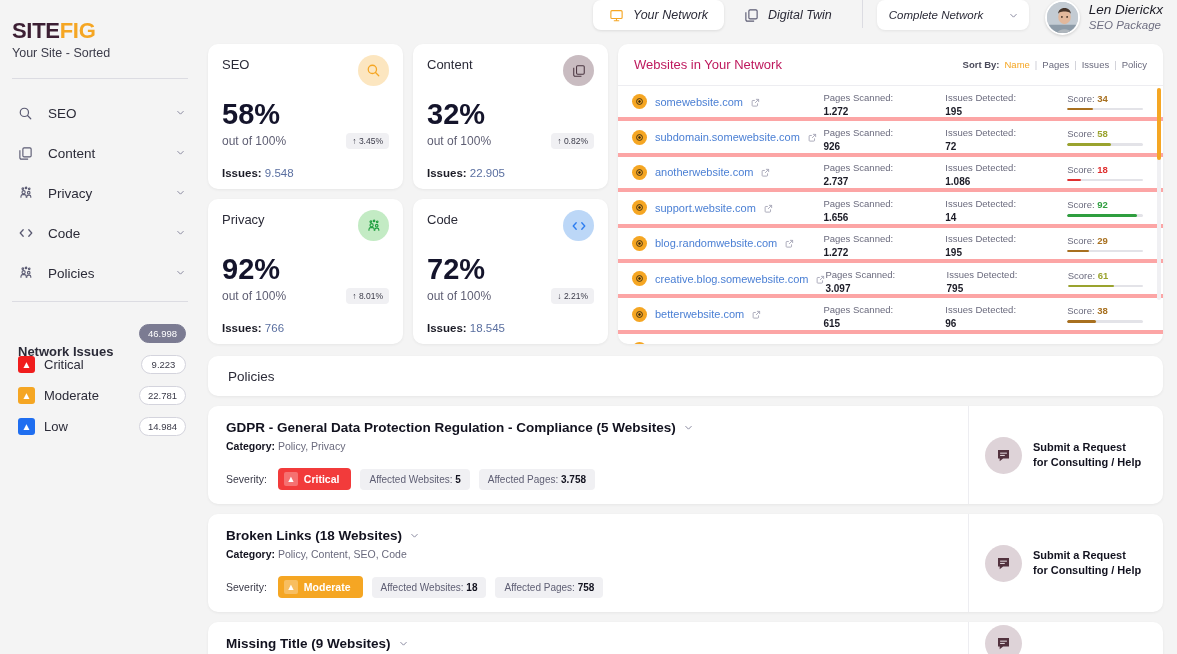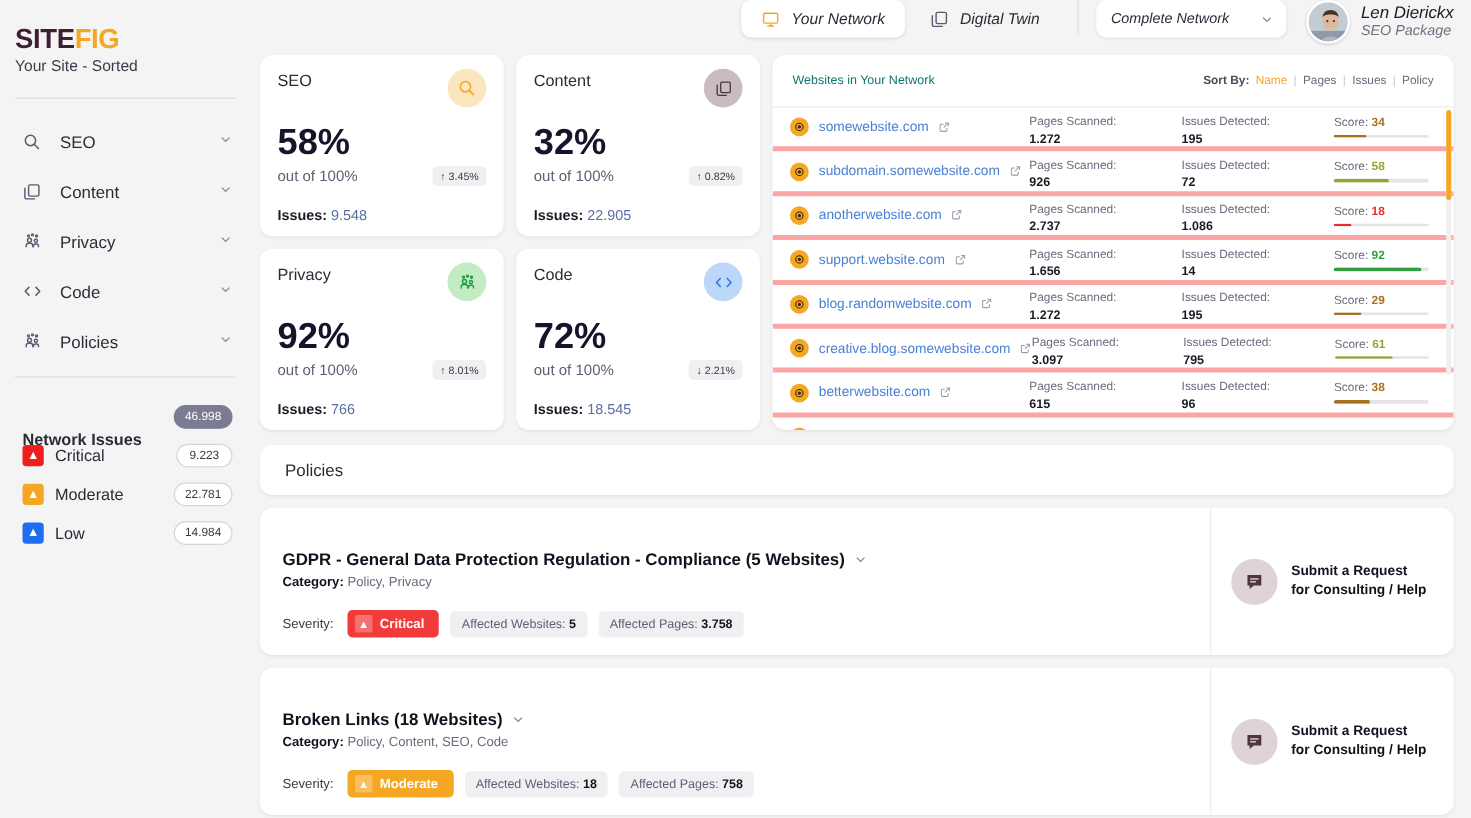--- a/index.html
+++ b/index.html
@@ -118,21 +118,21 @@
   
   .websites {
     flex: 1; background: #fff; border-radius: 10px;
     height: 300px; box-shadow: 0 1px 3px rgba(0,0,0,.06);
     overflow: hidden; position: relative;
   }
   .websites-head {
     height: 42px; display: flex; align-items: center; justify-content: space-between;
     padding: 0 16px; border-bottom: 1px solid #ededf1;
   }
-  .websites-title { font-size: 10px; color: #0f766e; }
+  .websites-title { font-size: 13px; color: #be185d; }
   .sortby { font-size: 9.5px; color: #4a4a5a; display: flex; align-items: center; gap: 5px; }
   .sortby b { font-weight: bold; }
   .sortby a { cursor: pointer; color: #6a6a7d; }
   .sortby a.on { color: #f5a623; }
   .sortby i { color: #c9c9d2; font-style: normal; }
   .wlist { height: 258px; overflow: hidden; position: relative; }
   .wrow {
     display: flex; align-items: center; height: 35.4px;
     border-bottom: 4px solid #fca5a5; padding: 0 20px 0 14px;
   }
@@ -163,21 +163,21 @@
     background: #fff; border-radius: 10px; height: 40px;
     display: flex; align-items: center; padding: 0 20px;
     margin-top: 12px; box-shadow: 0 1px 3px rgba(0,0,0,.06);
     font-size: 13.5px; color: #2b2b38;
   }
   .pcard {
     background: #fff; border-radius: 10px; margin-top: 10px;
     display: flex; box-shadow: 0 1px 3px rgba(0,0,0,.06); overflow: hidden;
   }
   .pcard-main { flex: 1; padding: 14px 18px 14px 18px; }
-  .pcard-title { font-size: 13.5px; font-weight: bold; color: #12121f; display: flex; align-items: center; gap: 7px; margin-top: 20px; }
+  .pcard-title { font-size: 13.5px; font-weight: bold; color: #12121f; display: flex; align-items: center; gap: 7px; }
   .pcard-cat { font-size: 10.5px; margin-top: 5px; color: #6a6a7d; }
   .pcard-cat b { color: #12121f; }
   .pcard-tags { display: flex; align-items: center; gap: 9px; margin-top: 16px; }
   .sev-lbl { font-size: 10.5px; color: #3a3a48; margin-right: 2px; }
   .sev-chip {
     display: flex; align-items: center; gap: 6px;
     padding: 4px 12px 4px 6px; border-radius: 4px;
     font-size: 10.5px; color: #fff; font-weight: bold;
   }
   .sev-chip .tri {

